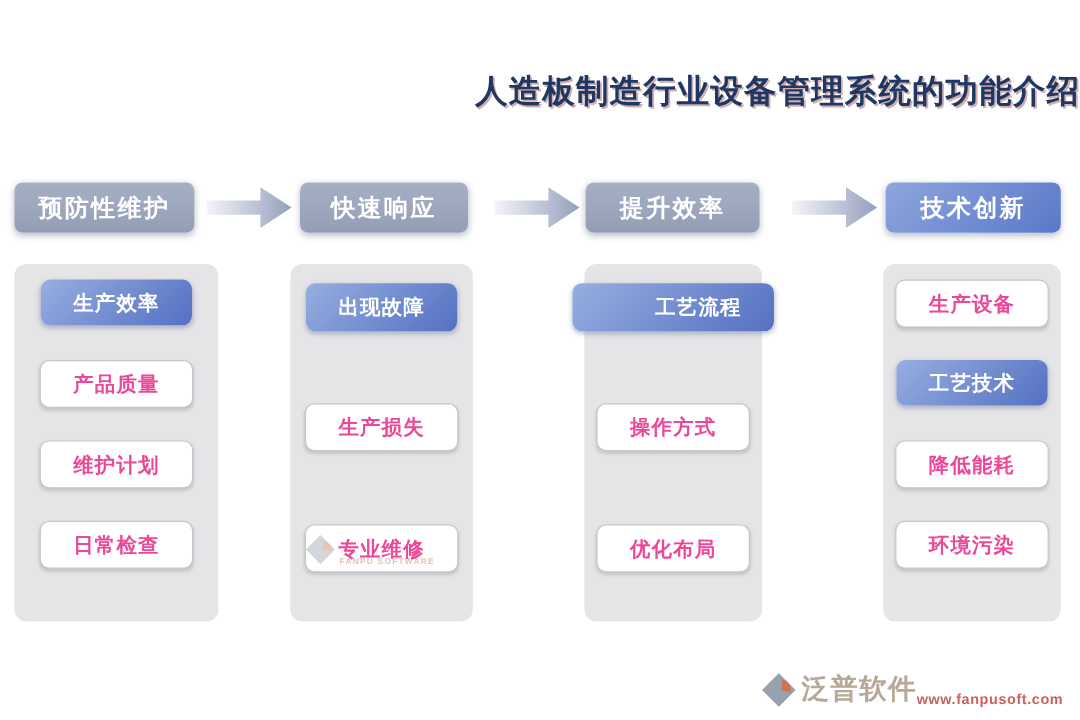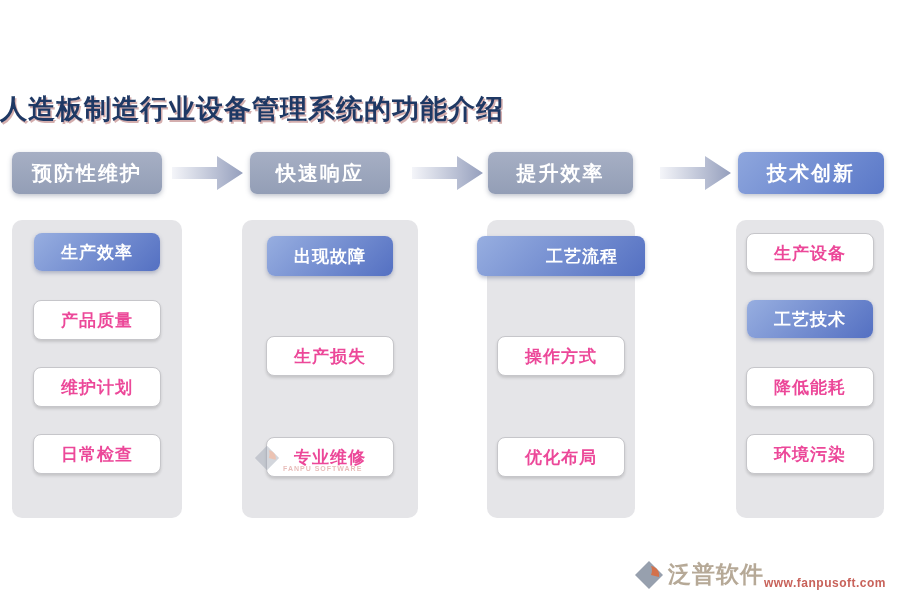--- a/index.html
+++ b/index.html
@@ -1,24 +1,23 @@
 <!DOCTYPE html>
 <html><head>
 <meta charset="utf-8">
 <style>
   html,body{margin:0;padding:0;background:#fff;}
   .canvas{
     position:relative;width:900px;height:600px;background:#ffffff;overflow:hidden;
     font-family:"Liberation Serif","DejaVu Serif",serif;
   }
   .title{
-    position:absolute;top:58px;left:0;width:100%;text-align:left;
+    position:absolute;top:58px;left:0;width:100%;text-align:right;
     font-size:27px;font-weight:bold;color:#1e3864;letter-spacing:1px;
     text-shadow:1.5px 1.5px 0 rgba(160,75,75,.45);
-    margin-top:33px;
   }
   .header-btn{
     position:absolute;top:152px;height:42px;border-radius:7px;
     display:flex;align-items:center;justify-content:center;
     color:#ffffff;font-size:20px;font-weight:bold;letter-spacing:2px;
     box-shadow:0 2px 5px rgba(70,80,110,.35);
   }
   .header-gray{background:linear-gradient(180deg,#a6afc4 0%,#939eb6 100%);}
   .header-blue{background:linear-gradient(135deg,#8ea6dd 0%,#5a78c8 100%);}
   .panel{
@@ -75,21 +74,21 @@
     <defs>
       <linearGradient id="ag1" x1="0" y1="0" x2="1" y2="0">
         <stop offset="0" stop-color="#f4f5f9"></stop>
           <stop offset="1" stop-color="#959fbd"></stop>
       </linearGradient>
     </defs>
     <polygon points="0,13 45,13 45,2 71,19 45,36 45,25 0,25" fill="url(#ag1)"></polygon>
   </svg>
 
   <div class="header-btn header-gray" style="left:250px;width:140px;">快速响应</div>
-  <div class="panel" style="left:242px;width:152px;padding-left:24px;">
+  <div class="panel" style="left:242px;width:152px;">
     <div class="item item-blue" style="top:16px;height:40px;">出现故障</div>
     <div class="item item-white" style="top:116px;">生产损失</div>
     <div class="item item-white" style="top:217px;">专业维修</div>
   </div>
 
   <div class="watermark">
     <svg width="26" height="26" viewBox="0 0 30 30">
       <polygon points="15,1 29,15 15,29 1,15" fill="#97a0ae"></polygon>
       <path d="M17 6 C 23 7 26 12 25 17 L 17 15 C 18.5 12 18 8 17 6 Z" fill="#d3714b"></path>
     </svg>

